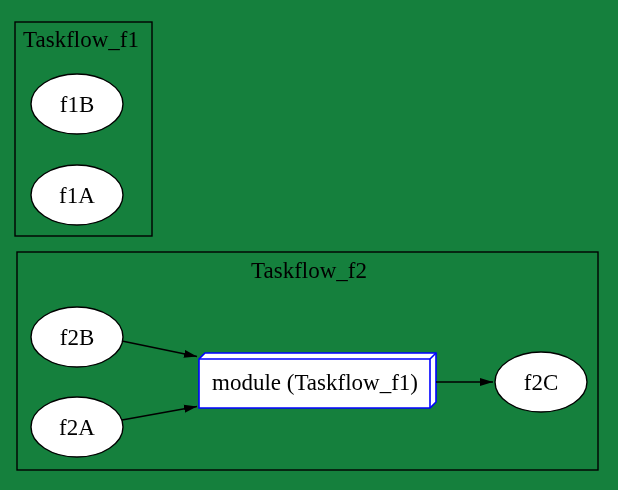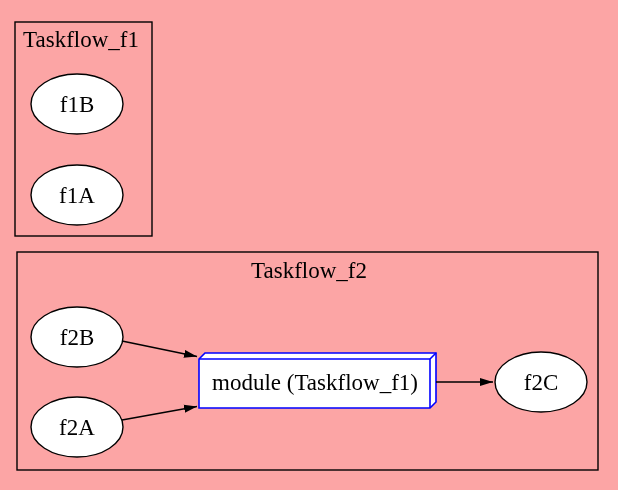--- a/index.html
+++ b/index.html
@@ -4,21 +4,21 @@
 <style>
   html, body {
     margin: 0;
     padding: 0;
     background: #ffffff;
   }
   .canvas {
     position: relative;
     width: 618px;
     height: 490px;
-    background: #fca5a5;
+    background: #15803d;
     overflow: hidden;
   }
   svg {
     display: block;
   }
   text {
     font-family: "Liberation Serif", "DejaVu Serif", serif;
     font-size: 23px;
     fill: #000000;
   }

